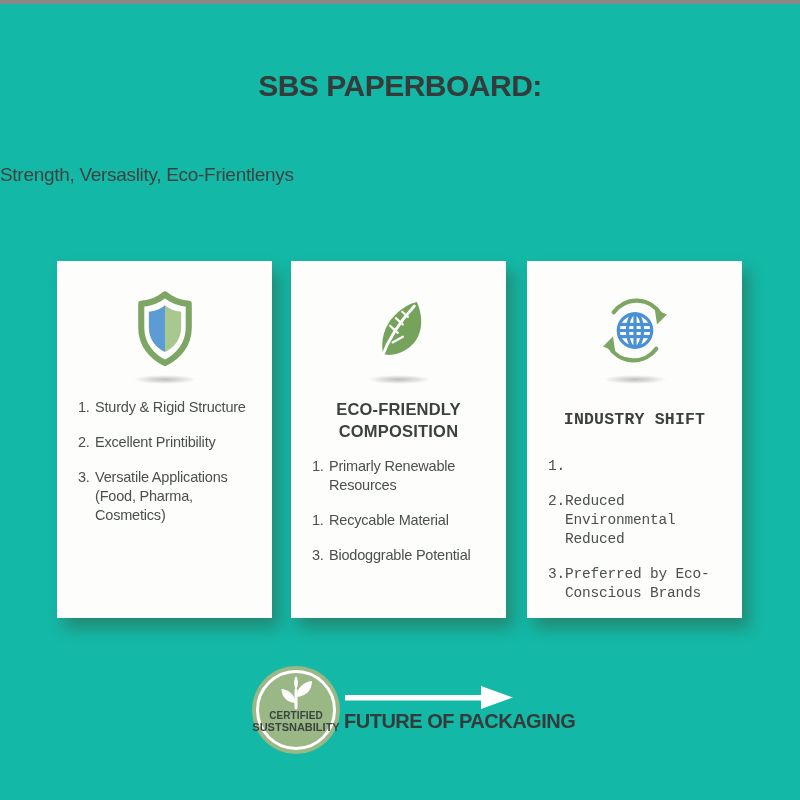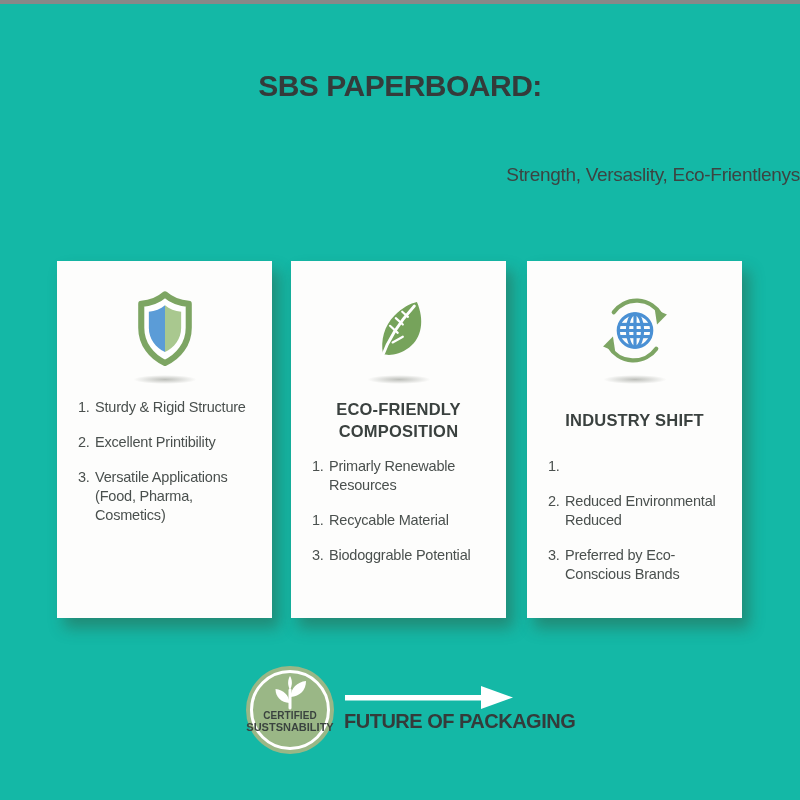--- a/index.html
+++ b/index.html
@@ -8,47 +8,47 @@
     position:relative; width:800px; height:800px; margin:4px auto;
     background:#14b8a6; overflow:hidden;
     font-family:"Liberation Sans", sans-serif;
   }
   .title {
     position:absolute; top:64px; left:0; width:800px; text-align:center;
     font-size:30px; line-height:35px; font-weight:700; color:#343b3a;
     letter-spacing:-0.5px;
   }
   .subtitle {
-    position:absolute; top:160px; left:0; width:800px; text-align:right;
+    position:absolute; top:160px; left:0; width:800px; text-align:left;
     font-size:19px; color:#3c4442; letter-spacing:-0.3px;
   }
   .card {
     position:absolute; top:257px; width:215px; height:357px;
     background:#fdfdfc; box-shadow:7px 10px 14px rgba(55,65,42,0.38);
   }
   .card-1 { left:57px; }
   .card-2 { left:291px; }
-  .card-3 { left:527px; }
+  .card-3 { left:527px;font-family:Liberation Mono, monospace; }
   .icon-wrap { margin-top:22px; height:92px; display:flex; align-items:center; justify-content:center; }
   .icon-shadow {
     width:64px; height:9px; margin:0 auto; border-radius:50%;
     background:radial-gradient(ellipse at center, rgba(40,46,32,0.30) 0%, rgba(40,46,32,0) 70%);
   }
   .card-heading {
     margin:13px 18px 0; min-height:46px;
     display:flex; align-items:center; justify-content:center; text-align:center;
     font-size:16.5px; line-height:22px; font-weight:700; color:#3a413f; letter-spacing:0.2px;
   }
   .card-list { list-style:none; margin:14px 6px 0 21px; }
   .card-list li {
     display:flex; font-size:14.5px; line-height:19px; color:#4a504e;
     margin-bottom:16px; letter-spacing:-0.2px;
   }
   .card-list .num { flex:0 0 17px; }
-  .badge { position:absolute; left:246px; top:662px; width:88px; height:88px; }
+  .badge { position:absolute; left:252px; top:662px; width:88px; height:88px; }
   .badge svg { position:absolute; left:0; top:0; }
   .badge-line {
     position:absolute; left:0; width:88px; text-align:center;
     font-weight:700; color:#3a433f;
   }
   .badge-line1 { top:44px; font-size:10px; letter-spacing:0.1px; }
   .badge-line2 { top:55px; font-size:11px; }
   .arrow { position:absolute; left:345px; top:680px; width:170px; height:28px; }
   .future-label {
     position:absolute; left:344px; top:706px;

